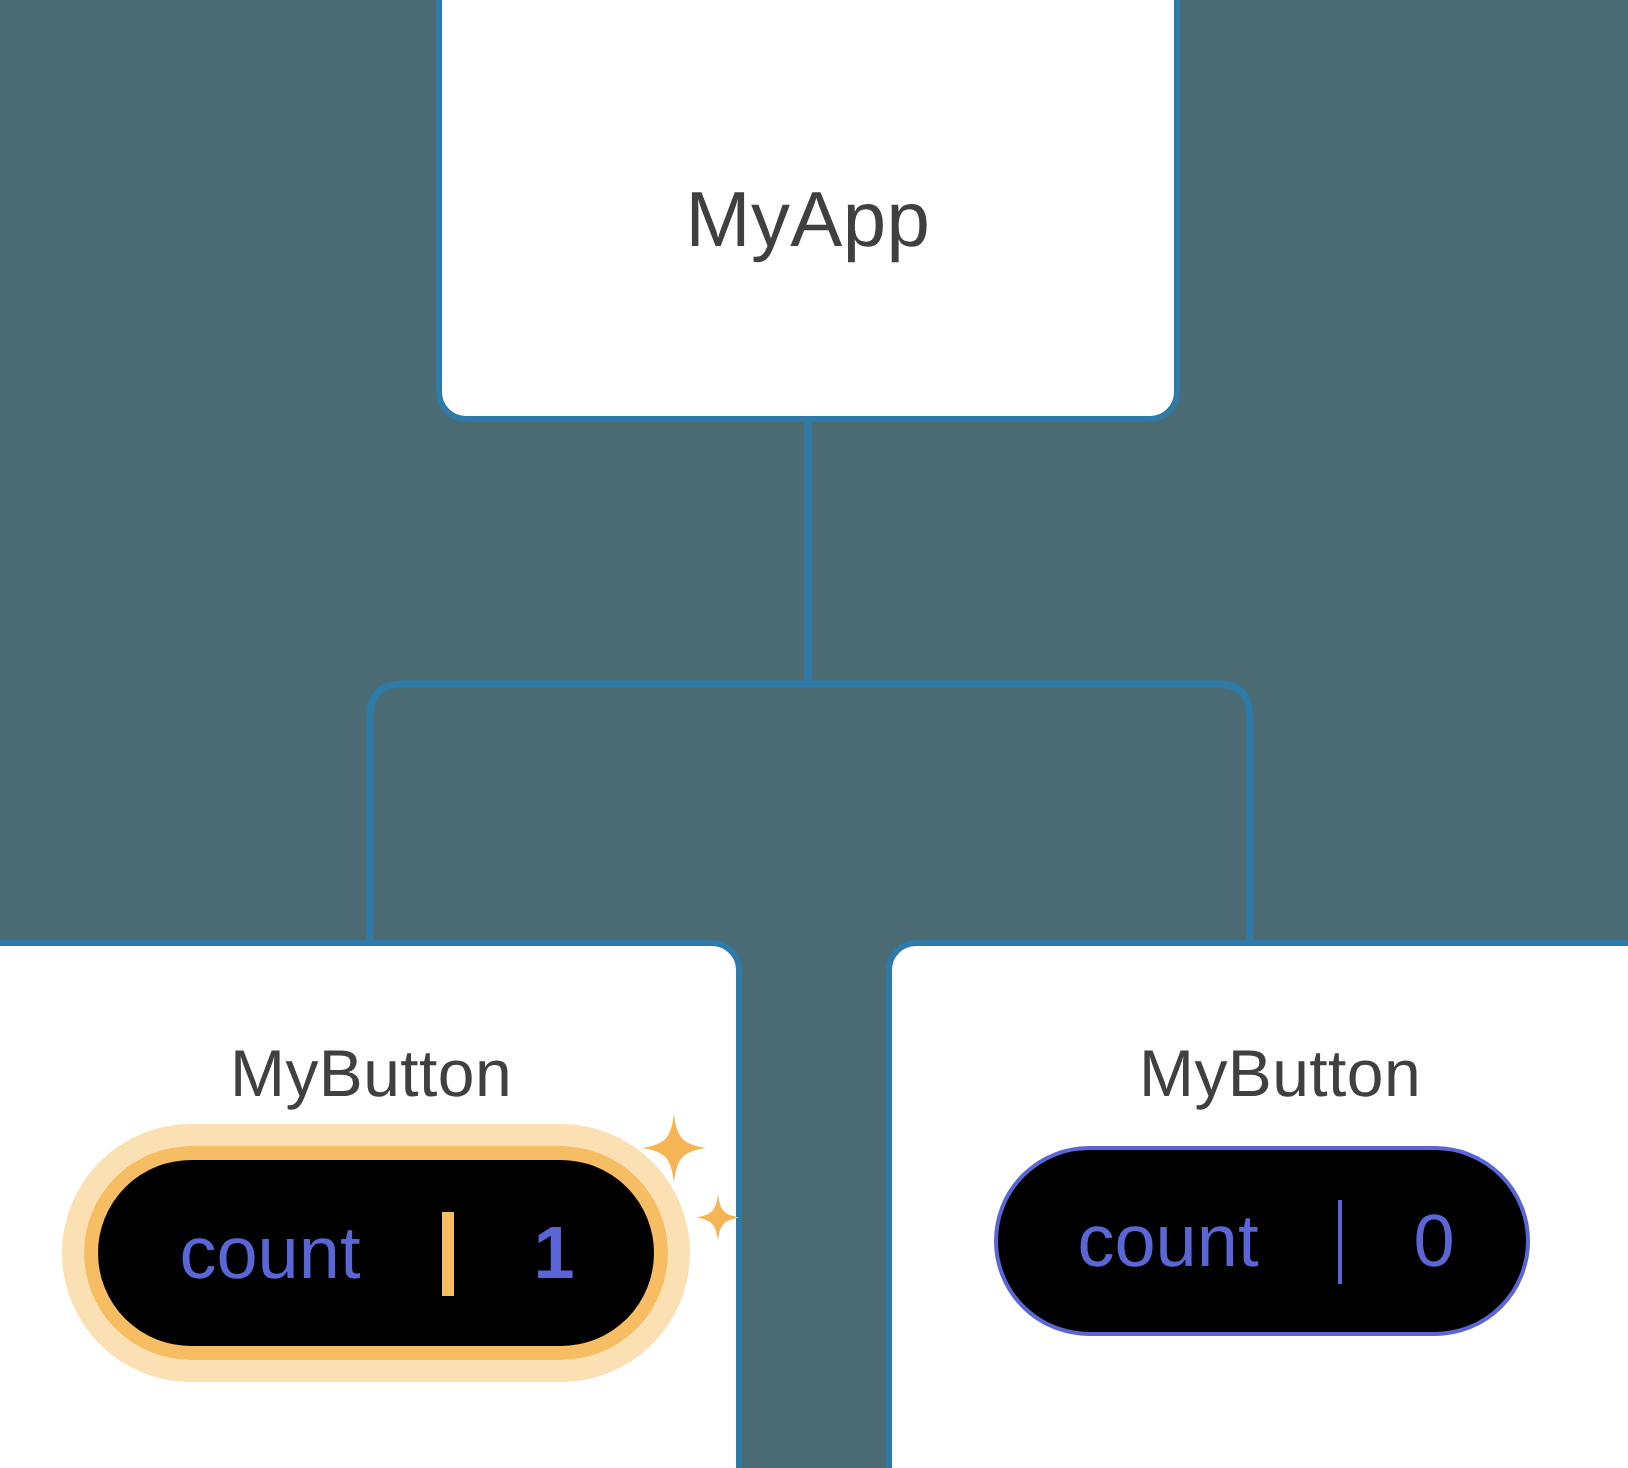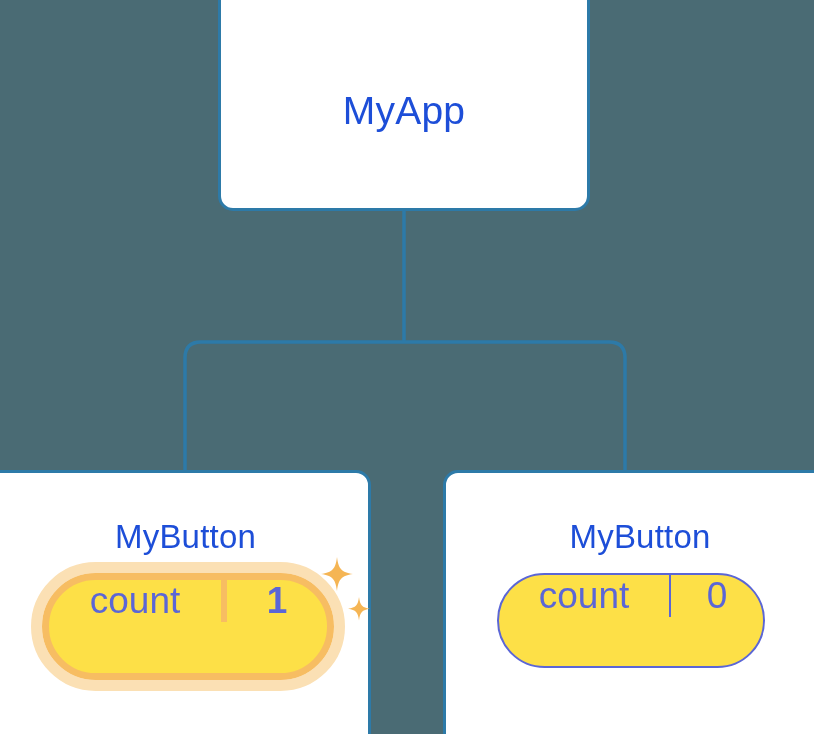--- a/index.html
+++ b/index.html
@@ -58,21 +58,21 @@
     top: 470px;
     width: 394px;
     height: 290px;
   }
 
   .card-title {
     position: absolute;
     left: 0;
     width: 100%;
     text-align: center;
-    color: #1d4ed8;
+    color: #404040;
     font-weight: 400;
     letter-spacing: 0.2px;
     white-space: nowrap;
   }
   .card-app .card-title {
     top: 108px;
     font-size: 39px;
   }
   .card-child-left .card-title {
     top: 45px;
@@ -89,23 +89,23 @@
   .pill-wrap {
     position: absolute;
     top: 100px;
   }
   .card-child-left .pill-wrap { left: 63px; }
   .card-child-right .pill-wrap { left: 51px; }
 
   .pill {
     position: relative;
     display: flex;
-    align-items: flex-start;
-    box-sizing: border-box;
-    background: #fde047;
+    align-items: center;
+    box-sizing: border-box;
+    background: #000000;
     border-radius: 999px;
     overflow: hidden;
     z-index: 2;
   }
   .pill-plain {
     width: 268px;
     height: 95px;
     border: 2px solid #5b66d6;
   }
   .pill-hot {

